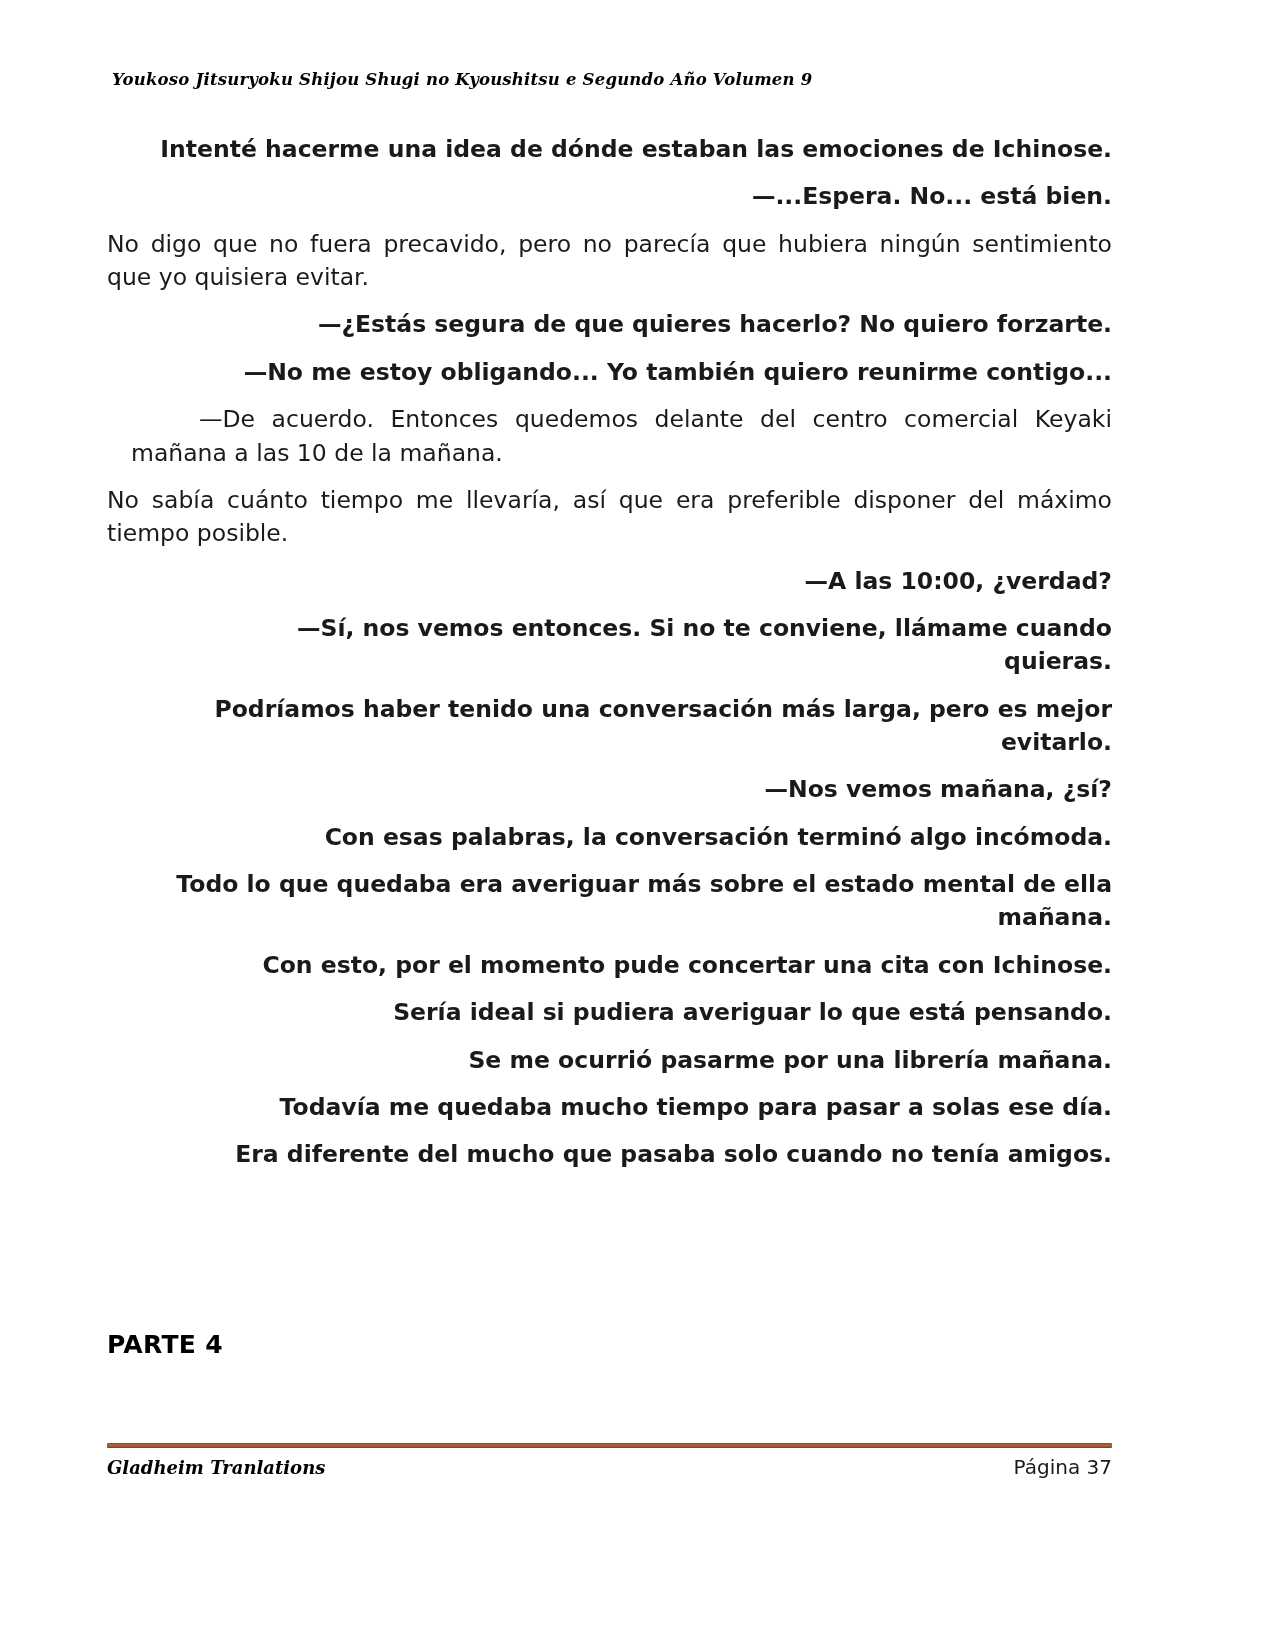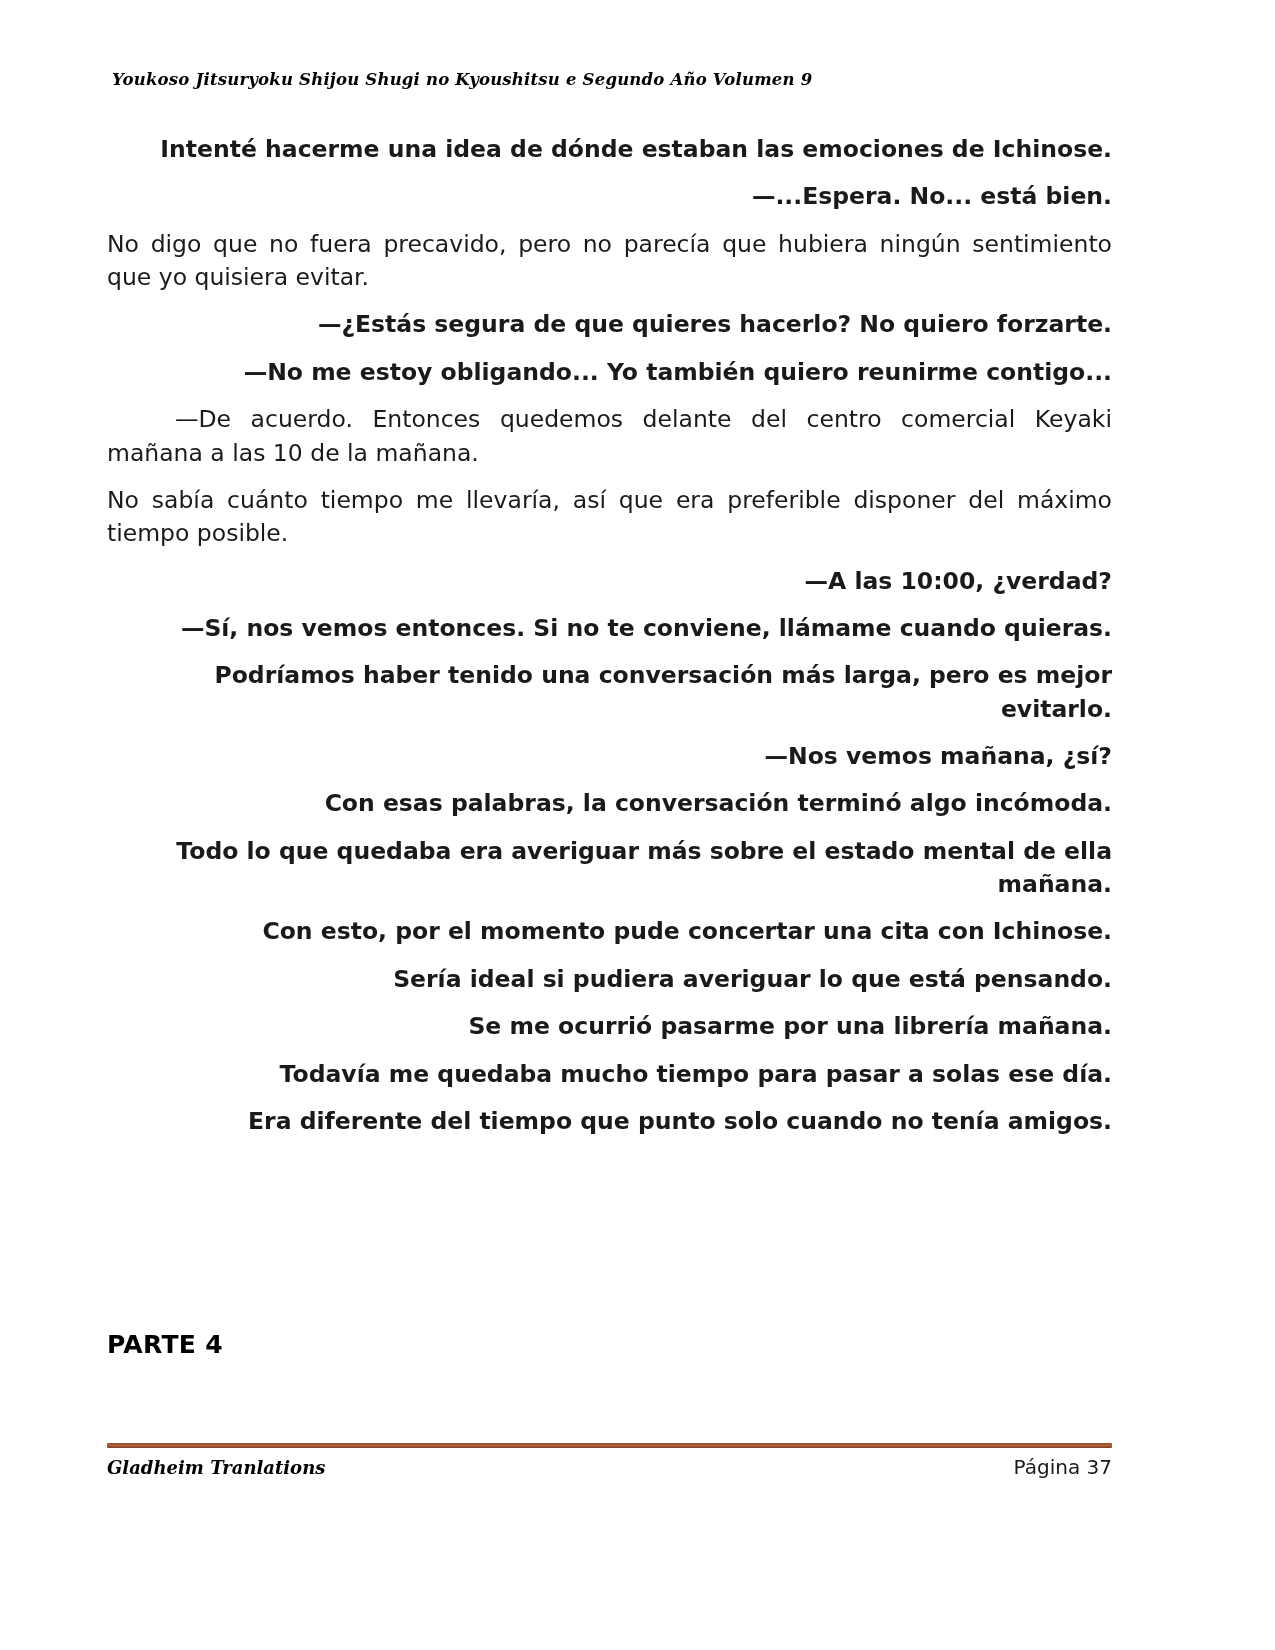--- a/index.html
+++ b/index.html
@@ -45,20 +45,21 @@
   p {
     margin: 0 0 14px 0;
     font-size: 23.5px;
     line-height: 1.42;
     text-align: justify;
     text-justify: inter-word;
     color: #1a1a1a;
   }
   p.indent {
     text-indent: 68px;
+    margin-left: 24px;
   }
   p.nojust {
     text-align: right;
     font-weight: bold;
   }
   .part-title {
     position: absolute;
     left: 107px;
     top: 1330px;
     font-size: 25px;
@@ -116,21 +117,21 @@
     <p class="indent nojust">—A las 10:00, ¿verdad?</p>
     <p class="indent nojust">—Sí, nos vemos entonces. Si no te conviene, llámame cuando quieras.</p>
     <p class="nojust">Podríamos haber tenido una conversación más larga, pero es mejor evitarlo.</p>
     <p class="indent nojust">—Nos vemos mañana, ¿sí?</p>
     <p class="nojust">Con esas palabras, la conversación terminó algo incómoda.</p>
     <p class="nojust">Todo lo que quedaba era averiguar más sobre el estado mental de ella mañana.</p>
     <p class="nojust">Con esto, por el momento pude concertar una cita con Ichinose.</p>
     <p class="nojust">Sería ideal si pudiera averiguar lo que está pensando.</p>
     <p class="nojust">Se me ocurrió pasarme por una librería mañana.</p>
     <p class="nojust">Todavía me quedaba mucho tiempo para pasar a solas ese día.</p>
-    <p class="nojust">Era diferente del tiempo que punto solo cuando no tenía amigos.</p>
+    <p class="nojust">Era diferente del mucho que pasaba solo cuando no tenía amigos.</p>
   </div>
 
   <div class="part-title">PARTE 4</div>
 
   <div class="footer-rule"></div>
 
   <div class="footer">
     <div class="footer-left">Gladheim Tranlations</div>
     <div class="footer-right">Página 37</div>
   </div>

